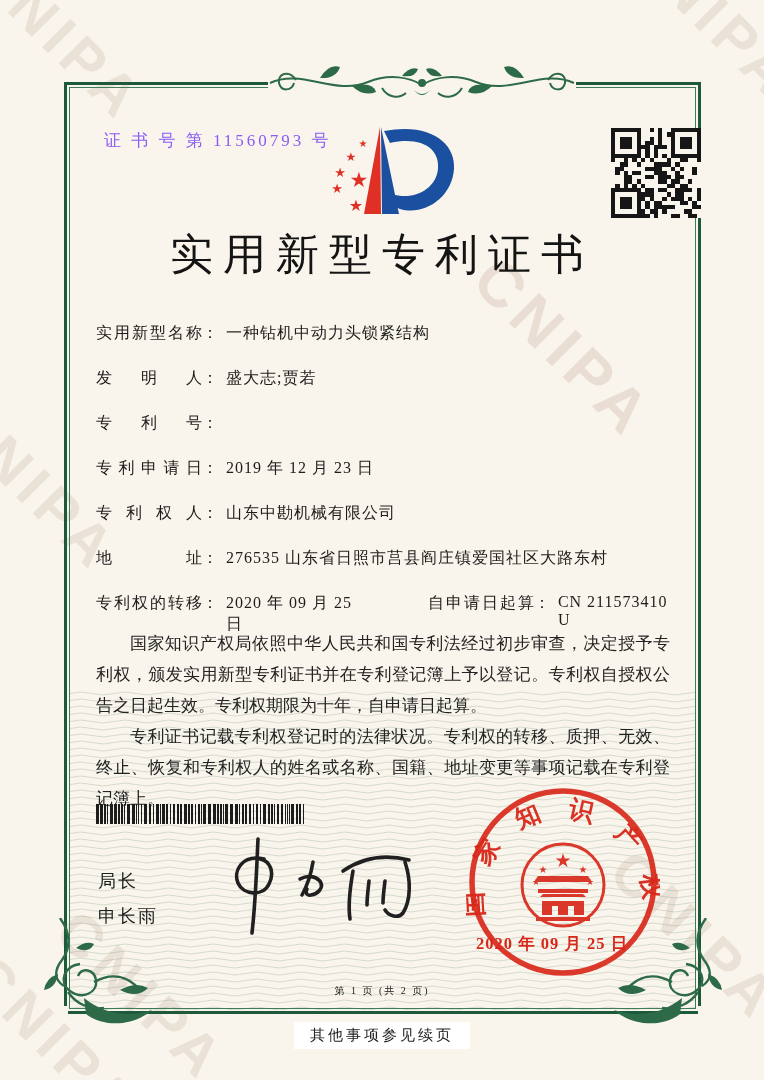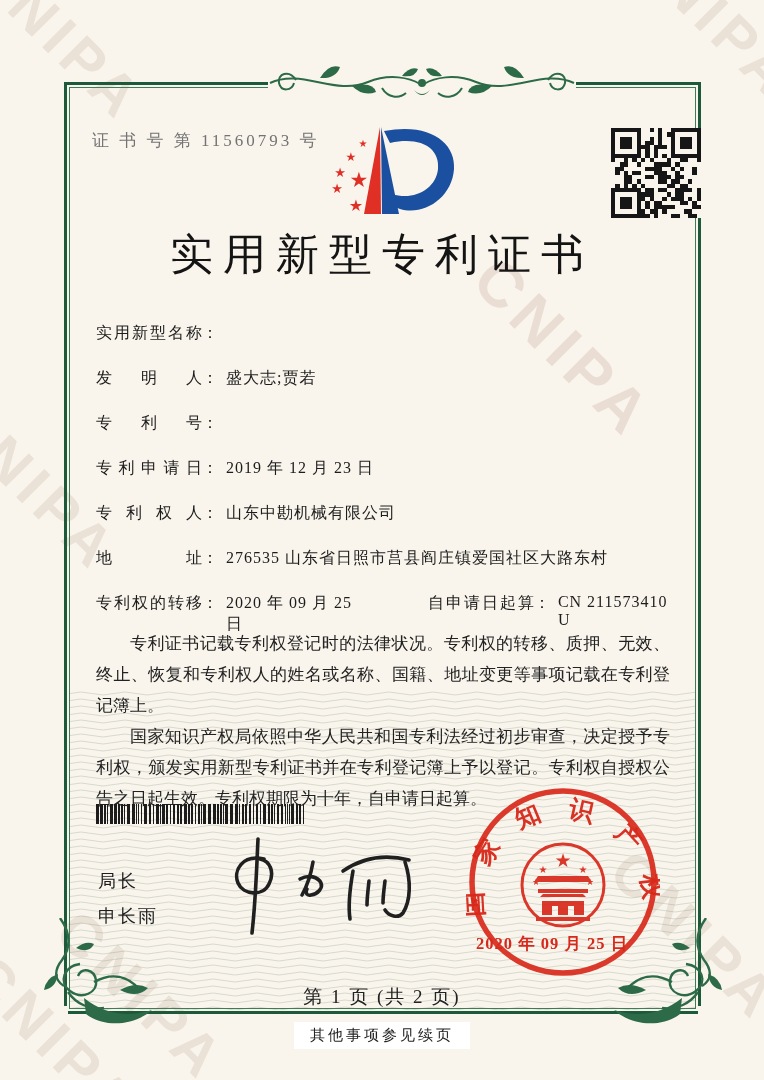--- a/index.html
+++ b/index.html
@@ -44,22 +44,22 @@
     position:absolute; left:70px; top:690px; width:625px; height:320px;
     z-index:1; opacity:.75; pointer-events:none;
   }
   
   .ornament { position:absolute; z-index:2; pointer-events:none; }
   .orn-top { left:262px; top:50px; }
   .orn-bl  { left:24px;  top:918px; }
   .orn-br  { left:610px; top:918px; transform:scaleX(-1); }
   
   .cert-no {
-    position:absolute; left:92px; top:129px; font-size:17px;
-    letter-spacing:3px; z-index:2; color:#737373;
+    position:absolute; left:104px; top:129px; font-size:17px;
+    letter-spacing:3px; z-index:2; color:#8b5cf6;
   }
   .logo { position:absolute; left:314px; top:121px; z-index:2; }
   .qr {
     position:absolute; left:611px; top:128px; width:90px; height:90px;
     display:grid; grid-template-columns:repeat(21,1fr); grid-template-rows:repeat(21,1fr);
     z-index:2; background:#f9f5ec;
   }
   .qr div { background:transparent; }
   .qr div.b { background:#161616; }
   .title {
@@ -97,21 +97,21 @@
   .seal { position:absolute; left:466px; top:785px; width:194px; height:194px; z-index:3; }
   .seal svg { position:absolute; inset:0; }
   .seal-date {
     position:absolute; left:10px; top:148px; width:180px;
     font-size:16.5px; color:#d8281a; letter-spacing:1px; font-weight:600;
     white-space:nowrap;
   }
   
   .page-info {
     position:absolute; left:0; top:984px; width:764px; text-align:center;
-    font-size:19px; letter-spacing:2px; z-index:2; color:#222;
+    font-size:10px; letter-spacing:2px; z-index:2; color:#222;
   }
   .note-band {
     position:absolute; left:0; top:1022px; width:764px; text-align:center; z-index:2;
   }
   .note-band span {
     display:inline-block; background:#ffffff; padding:4px 16px;
     font-size:15px; letter-spacing:3px; color:#222;
   }
 </style>
 </head>
@@ -651,20 +651,21 @@
     <div class="b"></div>
     <div></div>
   </div>
 
 <div class="title">实用新型专利证书</div>
 
 <div class="fields">
   <div class="f-row">
     <span class="f-label">实用新型名称</span>
       <span class="f-colon">：</span>
+    <span class="f-value">一种钻机中动力头锁紧结构</span>
   </div>
   <div class="f-row">
     <span class="f-label">发明人</span>
       <span class="f-colon">：</span>
     <span class="f-value">盛大志;贾若</span>
   </div>
   <div class="f-row">
     <span class="f-label">专利号</span>
       <span class="f-colon">：</span>
   </div>
@@ -689,22 +690,22 @@
     <span class="f-value">2020 年 09 月 25 日</span>
     <span class="f-pair2">
       <span class="f-label">自申请日起算</span>
         <span class="f-colon">：</span>
       <span class="f-value">CN 211573410 U</span>
     </span>
   </div>
 </div>
 
 <div class="body-text">
+  <p>国家知识产权局依照中华人民共和国专利法经过初步审查，决定授予专利权，颁发实用新型专利证书并在专利登记簿上予以登记。专利权自授权公告之日起生效。专利权期限为十年，自申请日起算。</p>
   <p>专利证书记载专利权登记时的法律状况。专利权的转移、质押、无效、终止、恢复和专利权人的姓名或名称、国籍、地址变更等事项记载在专利登记簿上。</p>
-  <p>国家知识产权局依照中华人民共和国专利法经过初步审查，决定授予专利权，颁发实用新型专利证书并在专利登记簿上予以登记。专利权自授权公告之日起生效。专利权期限为十年，自申请日起算。</p>
 </div>
 
 <div class="barcode" id="barcode">
     <div class="bar" style="width: 3px;"></div>
     <div style="width: 1px;"></div>
     <div class="bar" style="width: 3px;"></div>
     <div style="width: 1px;"></div>
     <div class="bar" style="width: 2px;"></div>
     <div style="width: 1px;"></div>
     <div class="bar" style="width: 1px;"></div>

